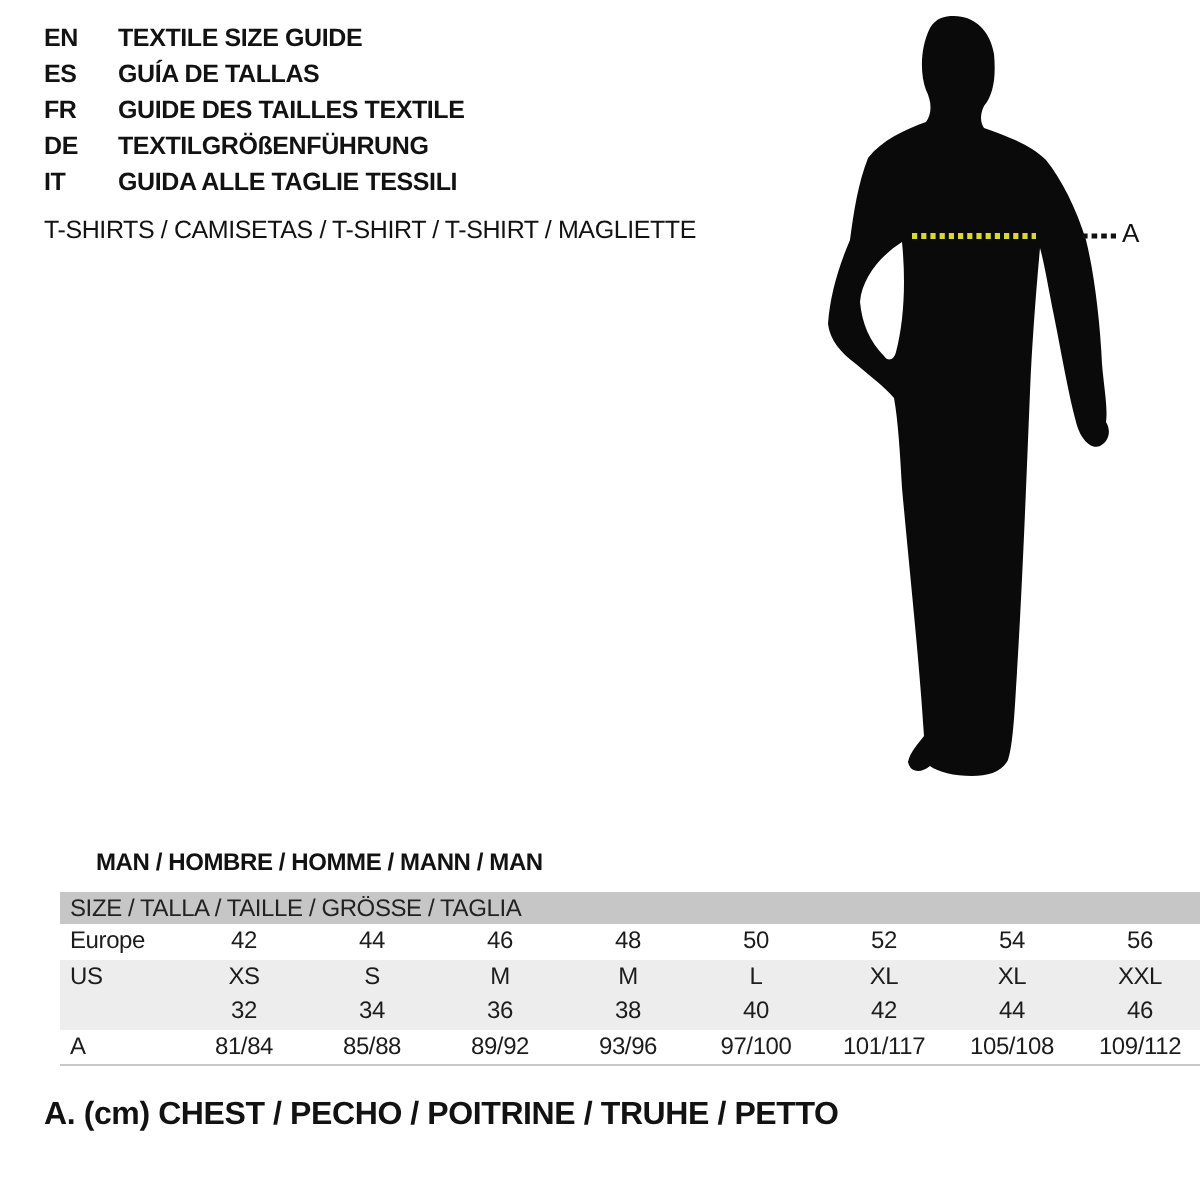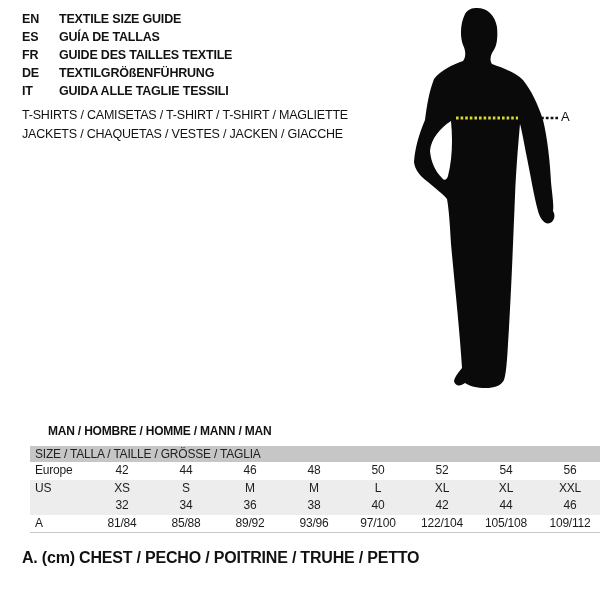--- a/index.html
+++ b/index.html
@@ -36,21 +36,20 @@
   <div class="lang-block">
     <div><span class="lang-code">EN</span><span>TEXTILE SIZE GUIDE</span></div>
     <div><span class="lang-code">ES</span><span>GUÍA DE TALLAS</span></div>
     <div><span class="lang-code">FR</span><span>GUIDE DES TAILLES TEXTILE</span></div>
     <div><span class="lang-code">DE</span><span>TEXTILGRÖßENFÜHRUNG</span></div>
     <div><span class="lang-code">IT</span><span>GUIDA ALLE TAGLIE TESSILI</span></div>
   </div>
 
   <div class="cat-block">
     <div>T-SHIRTS / CAMISETAS / T-SHIRT / T-SHIRT / MAGLIETTE</div>
-    <div>JACKETS / CHAQUETAS / VESTES / JACKEN / GIACCHE</div>
   </div>
 
   <svg class="fig-svg" width="600" height="600" viewBox="0 0 600 600">
     <path fill-rule="evenodd" d="M477,8
              C487,8 495,15 497,27
              C498,38 497,47 492,53
              C490,57 490,61 492,64
              C503,68 515,72 523,80
              C531,90 538,104 543,120
              C547,136 550,160 551,182
@@ -127,21 +126,21 @@
       <span class="cell">46</span>
     </div>
 
     <div class="t-row last">
       <span class="rlabel">A</span>
       <span class="cell">81/84</span>
       <span class="cell">85/88</span>
       <span class="cell">89/92</span>
       <span class="cell">93/96</span>
       <span class="cell">97/100</span>
-      <span class="cell">122/104</span>
+      <span class="cell">101/117</span>
       <span class="cell">105/108</span>
       <span class="cell">109/112</span>
     </div>
   </div>
 
   <div class="footnote">A. (cm) CHEST / PECHO / POITRINE / TRUHE / PETTO</div>
 
 </div>
 
 </body></html>

